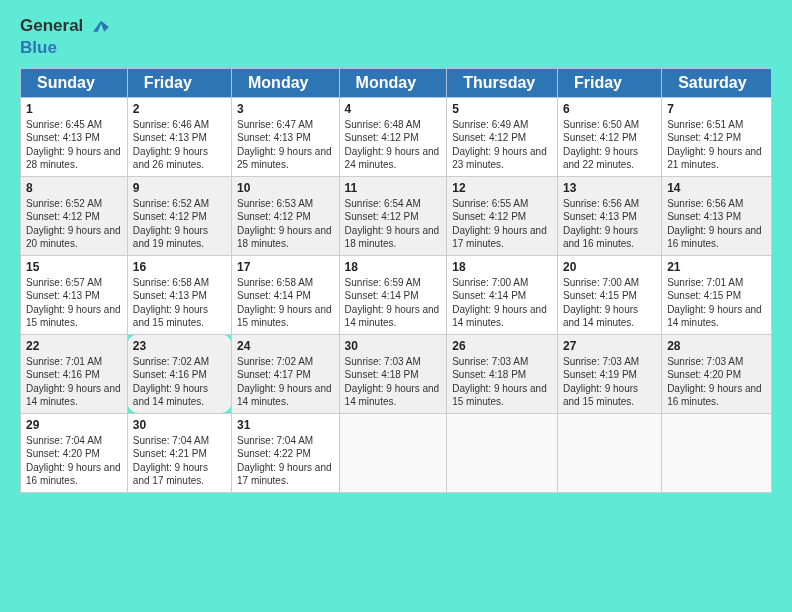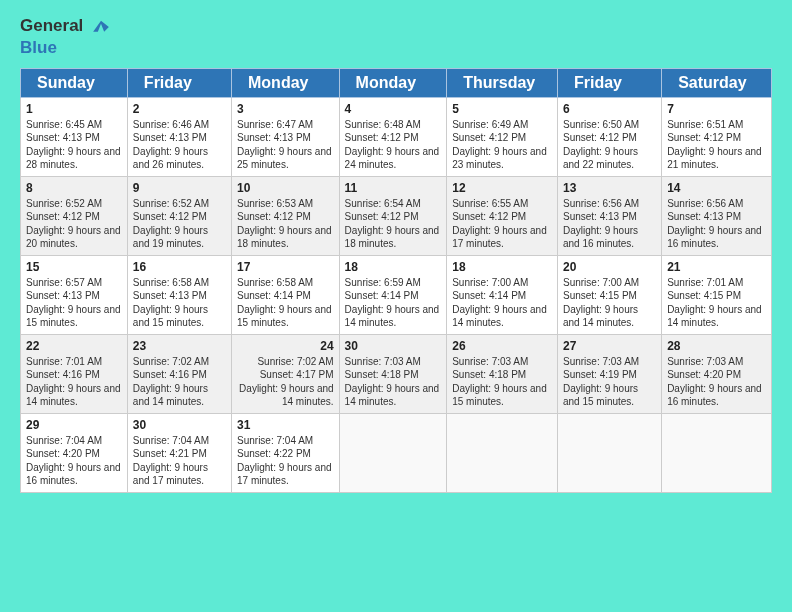--- a/index.html
+++ b/index.html
@@ -212,25 +212,25 @@
           <td>
             <span class="day-num">21</span>
             <div class="day-info">Sunrise: 7:01 AM<br>Sunset: 4:15 PM<br>Daylight: 9 hours and 14 minutes.</div>
           </td>
         </tr>
         <tr>
           <td style="background: rgb(240, 240, 240);">
             <span class="day-num">22</span>
             <div class="day-info">Sunrise: 7:01 AM<br>Sunset: 4:16 PM<br>Daylight: 9 hours and 14 minutes.</div>
           </td>
-          <td style="background: rgb(240, 240, 240);">
+          <td style="background: rgb(240, 240, 240); border-radius: 12px;">
             <span class="day-num">23</span>
             <div class="day-info">Sunrise: 7:02 AM<br>Sunset: 4:16 PM<br>Daylight: 9 hours and 14 minutes.</div>
           </td>
-          <td style="background: rgb(240, 240, 240); text-align: right;">
+          <td style="background: rgb(240, 240, 240);">
             <span class="day-num">24</span>
             <div class="day-info">Sunrise: 7:02 AM<br>Sunset: 4:17 PM<br>Daylight: 9 hours and 14 minutes.</div>
           </td>
           <td style="background: rgb(240, 240, 240);">
             <span class="day-num">30</span>
             <div class="day-info">Sunrise: 7:03 AM<br>Sunset: 4:18 PM<br>Daylight: 9 hours and 14 minutes.</div>
           </td>
           <td style="background: rgb(240, 240, 240);">
             <span class="day-num">26</span>
             <div class="day-info">Sunrise: 7:03 AM<br>Sunset: 4:18 PM<br>Daylight: 9 hours and 15 minutes.</div>

